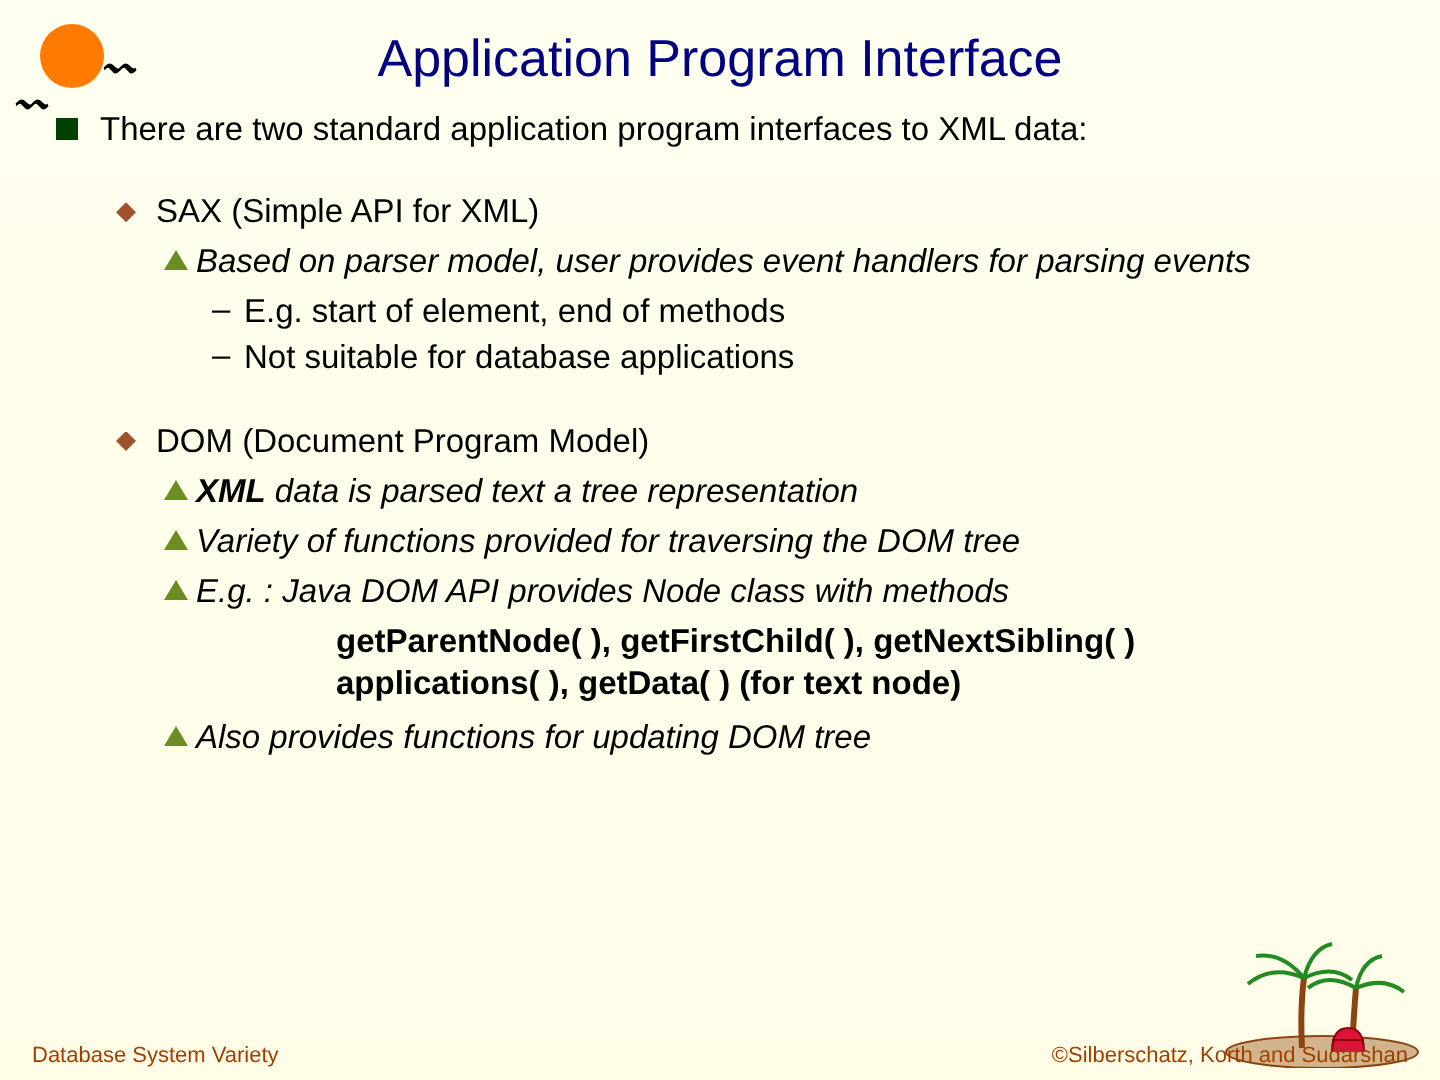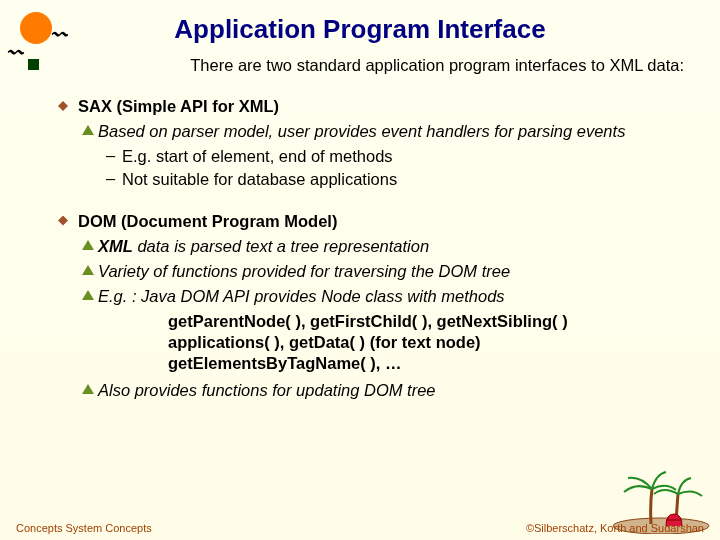--- a/index.html
+++ b/index.html
@@ -40,41 +40,41 @@
     position: absolute;
     bottom: 6px;
     right: 4px;
     width: 110px;
     height: 80px;
   }
   .title {
     text-align: center;
     color: #000080;
     font-size: 26px;
-    font-weight: bold;
+    font-weight: normal;
     padding-top: 14px;
     padding-bottom: 10px;
   }
   .content {
     padding: 0 36px 0 50px;
     font-size: 16.5px;
     color: #000;
     line-height: 1.28;
   }
-  .l1 { margin-left: 0; position: relative; margin-bottom: 4px; text-align: right; }
+  .l1 { margin-left: 0; position: relative; margin-bottom: 4px; }
   .l1::before {
     content: "";
     position: absolute;
     left: -22px;
     top: 4px;
     width: 11px;
     height: 11px;
     background: #004000;
   }
-  .l2 { margin-left: 28px; position: relative; margin-bottom: 4px; font-weight: bold; margin-top: 20px; }
+  .l2 { margin-left: 28px; position: relative; margin-bottom: 4px; font-weight: normal; margin-top: 20px; }
   .l2::before {
     content: "";
     position: absolute;
     left: -20px;
     top: 5px;
     width: 10px;
     height: 10px;
     background: #a0522d;
     clip-path: polygon(50% 0, 100% 50%, 50% 100%, 0 50%);
   }
@@ -157,21 +157,20 @@
   <div class="l4">Not suitable for database applications</div>
 
   <div class="l2">DOM (Document Program Model)</div>
   <div class="l3 l3-alt">
     <span class="bold-inline">XML</span><span> data is parsed text a tree representation</span>
   </div>
   <div class="l3 l3-alt">Variety of functions provided for traversing the DOM tree</div>
   <div class="l3 l3-alt">E.g. :  Java DOM API provides Node class with methods</div>
   <div class="l3sub">getParentNode( ), getFirstChild( ), getNextSibling( )</div>
   <div class="l3sub">applications( ), getData( ) (for text node)</div>
-  <div class="l3sub">getElementsByTagName( ), …</div>
   <div class="l3 l3-alt" style="margin-top:6px">Also provides functions for updating DOM tree</div>
 </div>
 
 <div class="footer">
-  <span>Concepts System Concepts</span>
+  <span>Database System Variety</span>
   <span class="footer-center">10.47</span>
   <span>©Silberschatz, Korth and Sudarshan</span>
 </div>
 
 </body></html>

